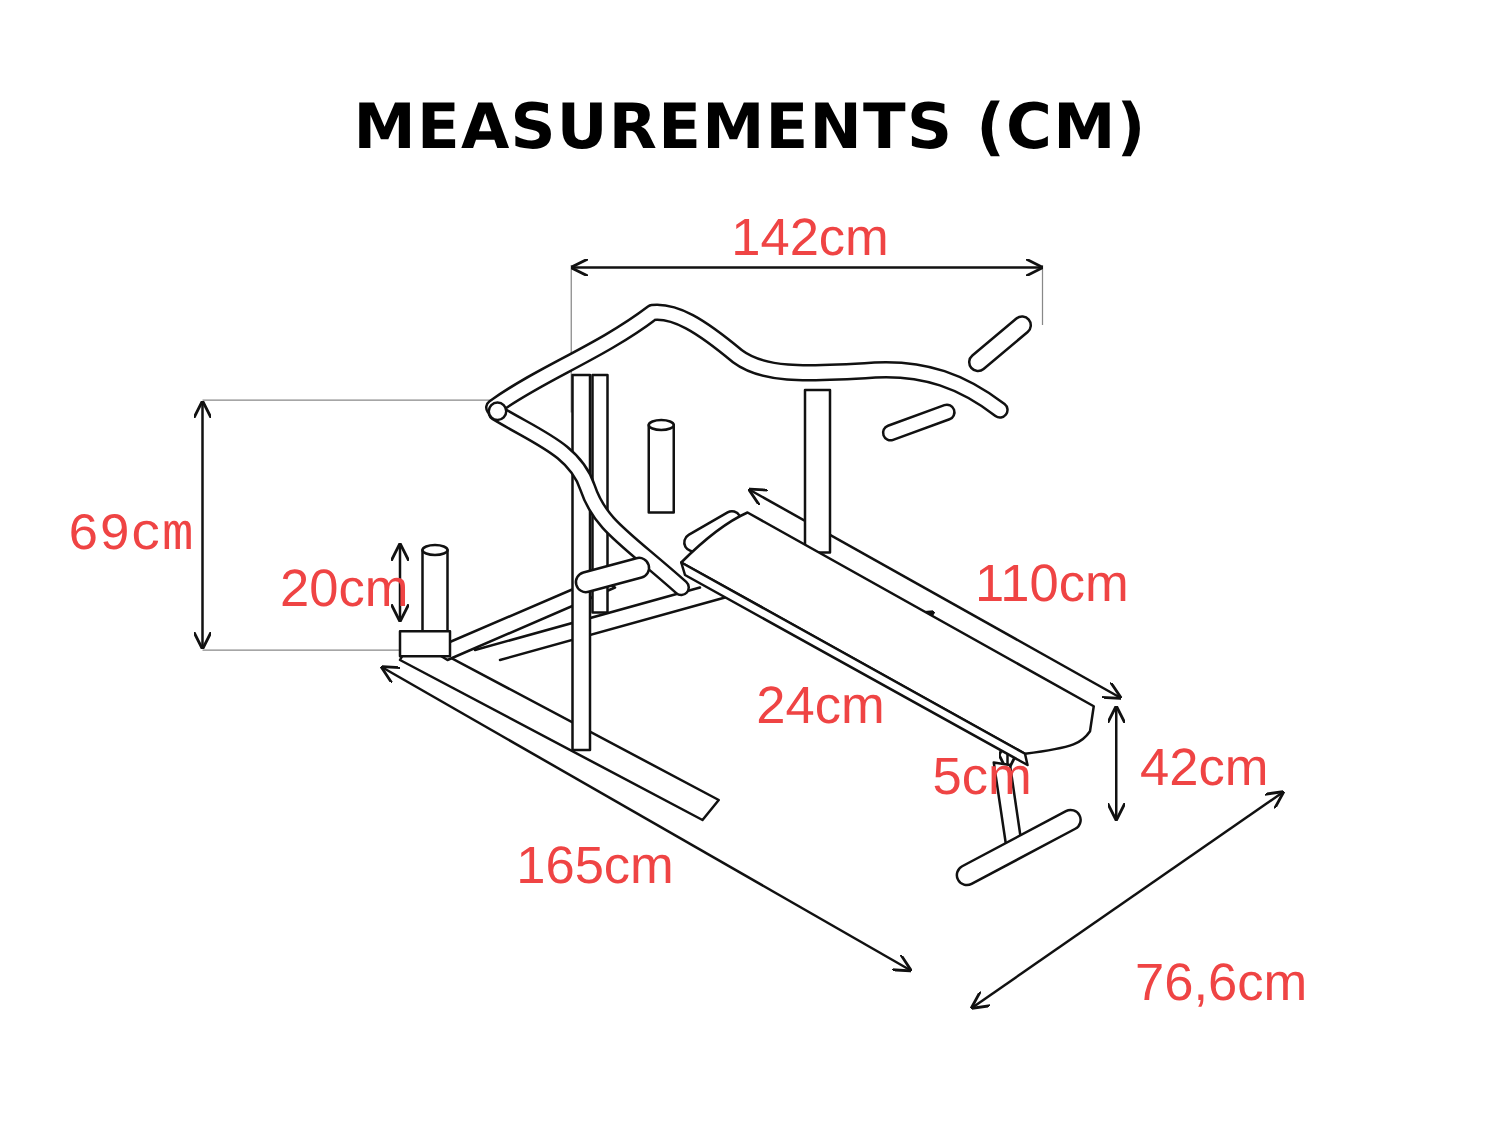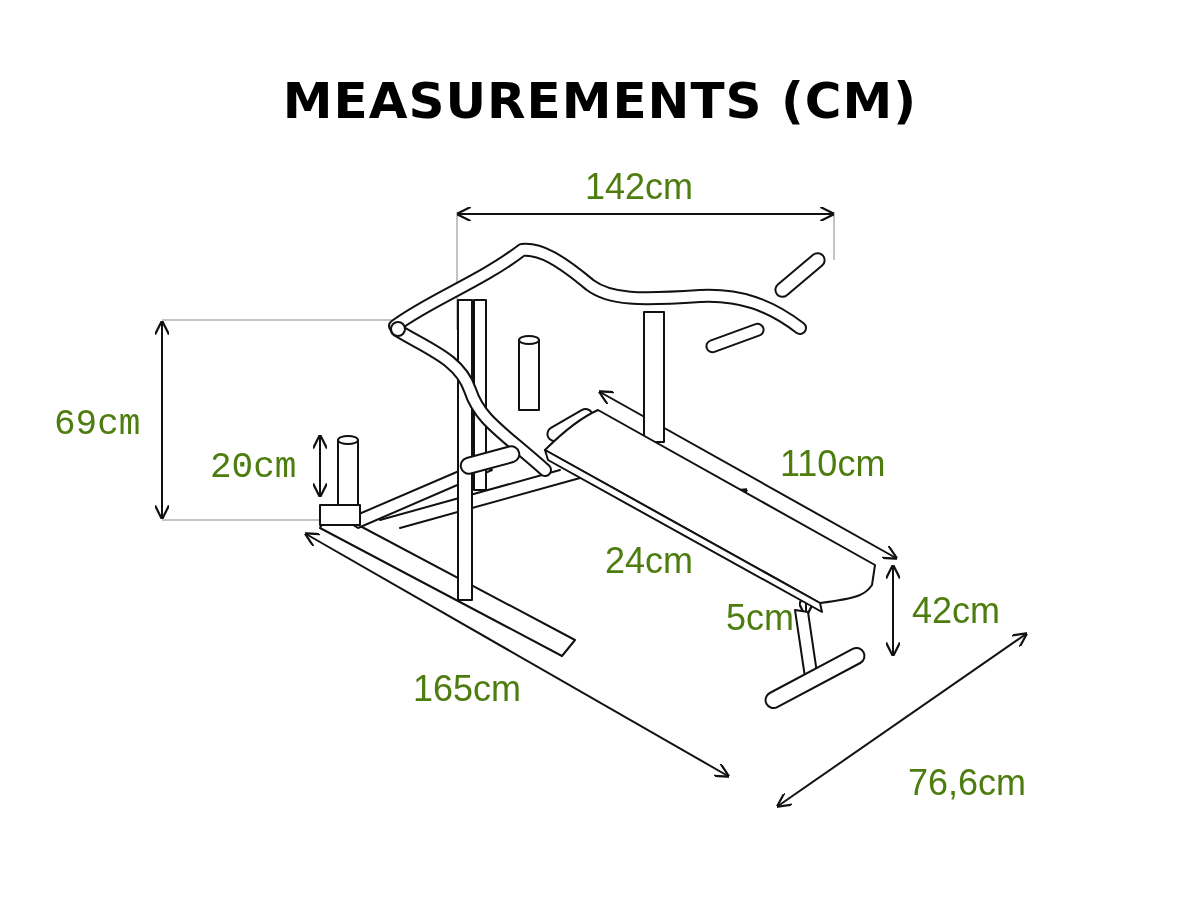--- a/index.html
+++ b/index.html
@@ -4,21 +4,21 @@
   <style>
     html, body { margin:0; padding:0; background:#ffffff; }
     body { width:1200px; height:900px; position:relative; overflow:hidden;
            font-family:"Liberation Sans", sans-serif; color:#111; }
     .title { position:absolute; left:0; width:1200px; top:72px; text-align:center;
              font-family:"DejaVu Sans", sans-serif; font-weight:900; font-size:50px;
              letter-spacing:1px; color:#000; }
     .title .unit { font-weight:700; }
     svg.diagram { position:absolute; left:0; top:0; }
     .lbl { position:absolute; font-family:"Liberation Sans", sans-serif;
-           font-size:36px; color:#4d7c0f; white-space:nowrap; }
+           font-size:42px; color:#ef4444; white-space:nowrap; }
   </style>
 </head>
 <body>
 
 <div class="title">
   <span>MEASUREMENTS</span>
   <span class="unit">(CM)</span>
 </div>
 
 <svg class="diagram" width="1200" height="900" viewBox="0 0 1200 900" xmlns="http://www.w3.org/2000/svg">
@@ -79,19 +79,19 @@
     <path d="M598,410 L875,565 L872,585 C866,594 860,598 820,603 L545,450 C560,435 580,418 598,410 Z"></path>
     <path d="M545,450 L820,603 L822,612 L548,460 Z"></path>
 
     <path d="M795,610 L808,612 L818,680 L806,684 Z"></path>
     <rect x="760" y="670" width="110" height="16" rx="8" transform="rotate(-28 815 678)"></rect>
   </g>
 </svg>
 
 <div class="lbl" style="left:585px; top:166px;">142cm</div>
 <div class="lbl" style="left:54px; top:404px;font-family:Liberation Mono, monospace;">69cm</div>
-<div class="lbl" style="left:210px; top:447px;font-family:Liberation Mono, monospace;">20cm</div>
+<div class="lbl" style="left:224px; top:447px;">20cm</div>
 <div class="lbl" style="left:780px; top:443px;">110cm</div>
 <div class="lbl" style="left:605px; top:540px;">24cm</div>
-<div class="lbl" style="left:726px; top:597px;">5cm</div>
+<div class="lbl" style="left:746px; top:597px;">5cm</div>
 <div class="lbl" style="left:912px; top:590px;">42cm</div>
 <div class="lbl" style="left:413px; top:668px;text-align:center;">165cm</div>
 <div class="lbl" style="left:908px; top:762px;">76,6cm</div>
 
 </body></html>

